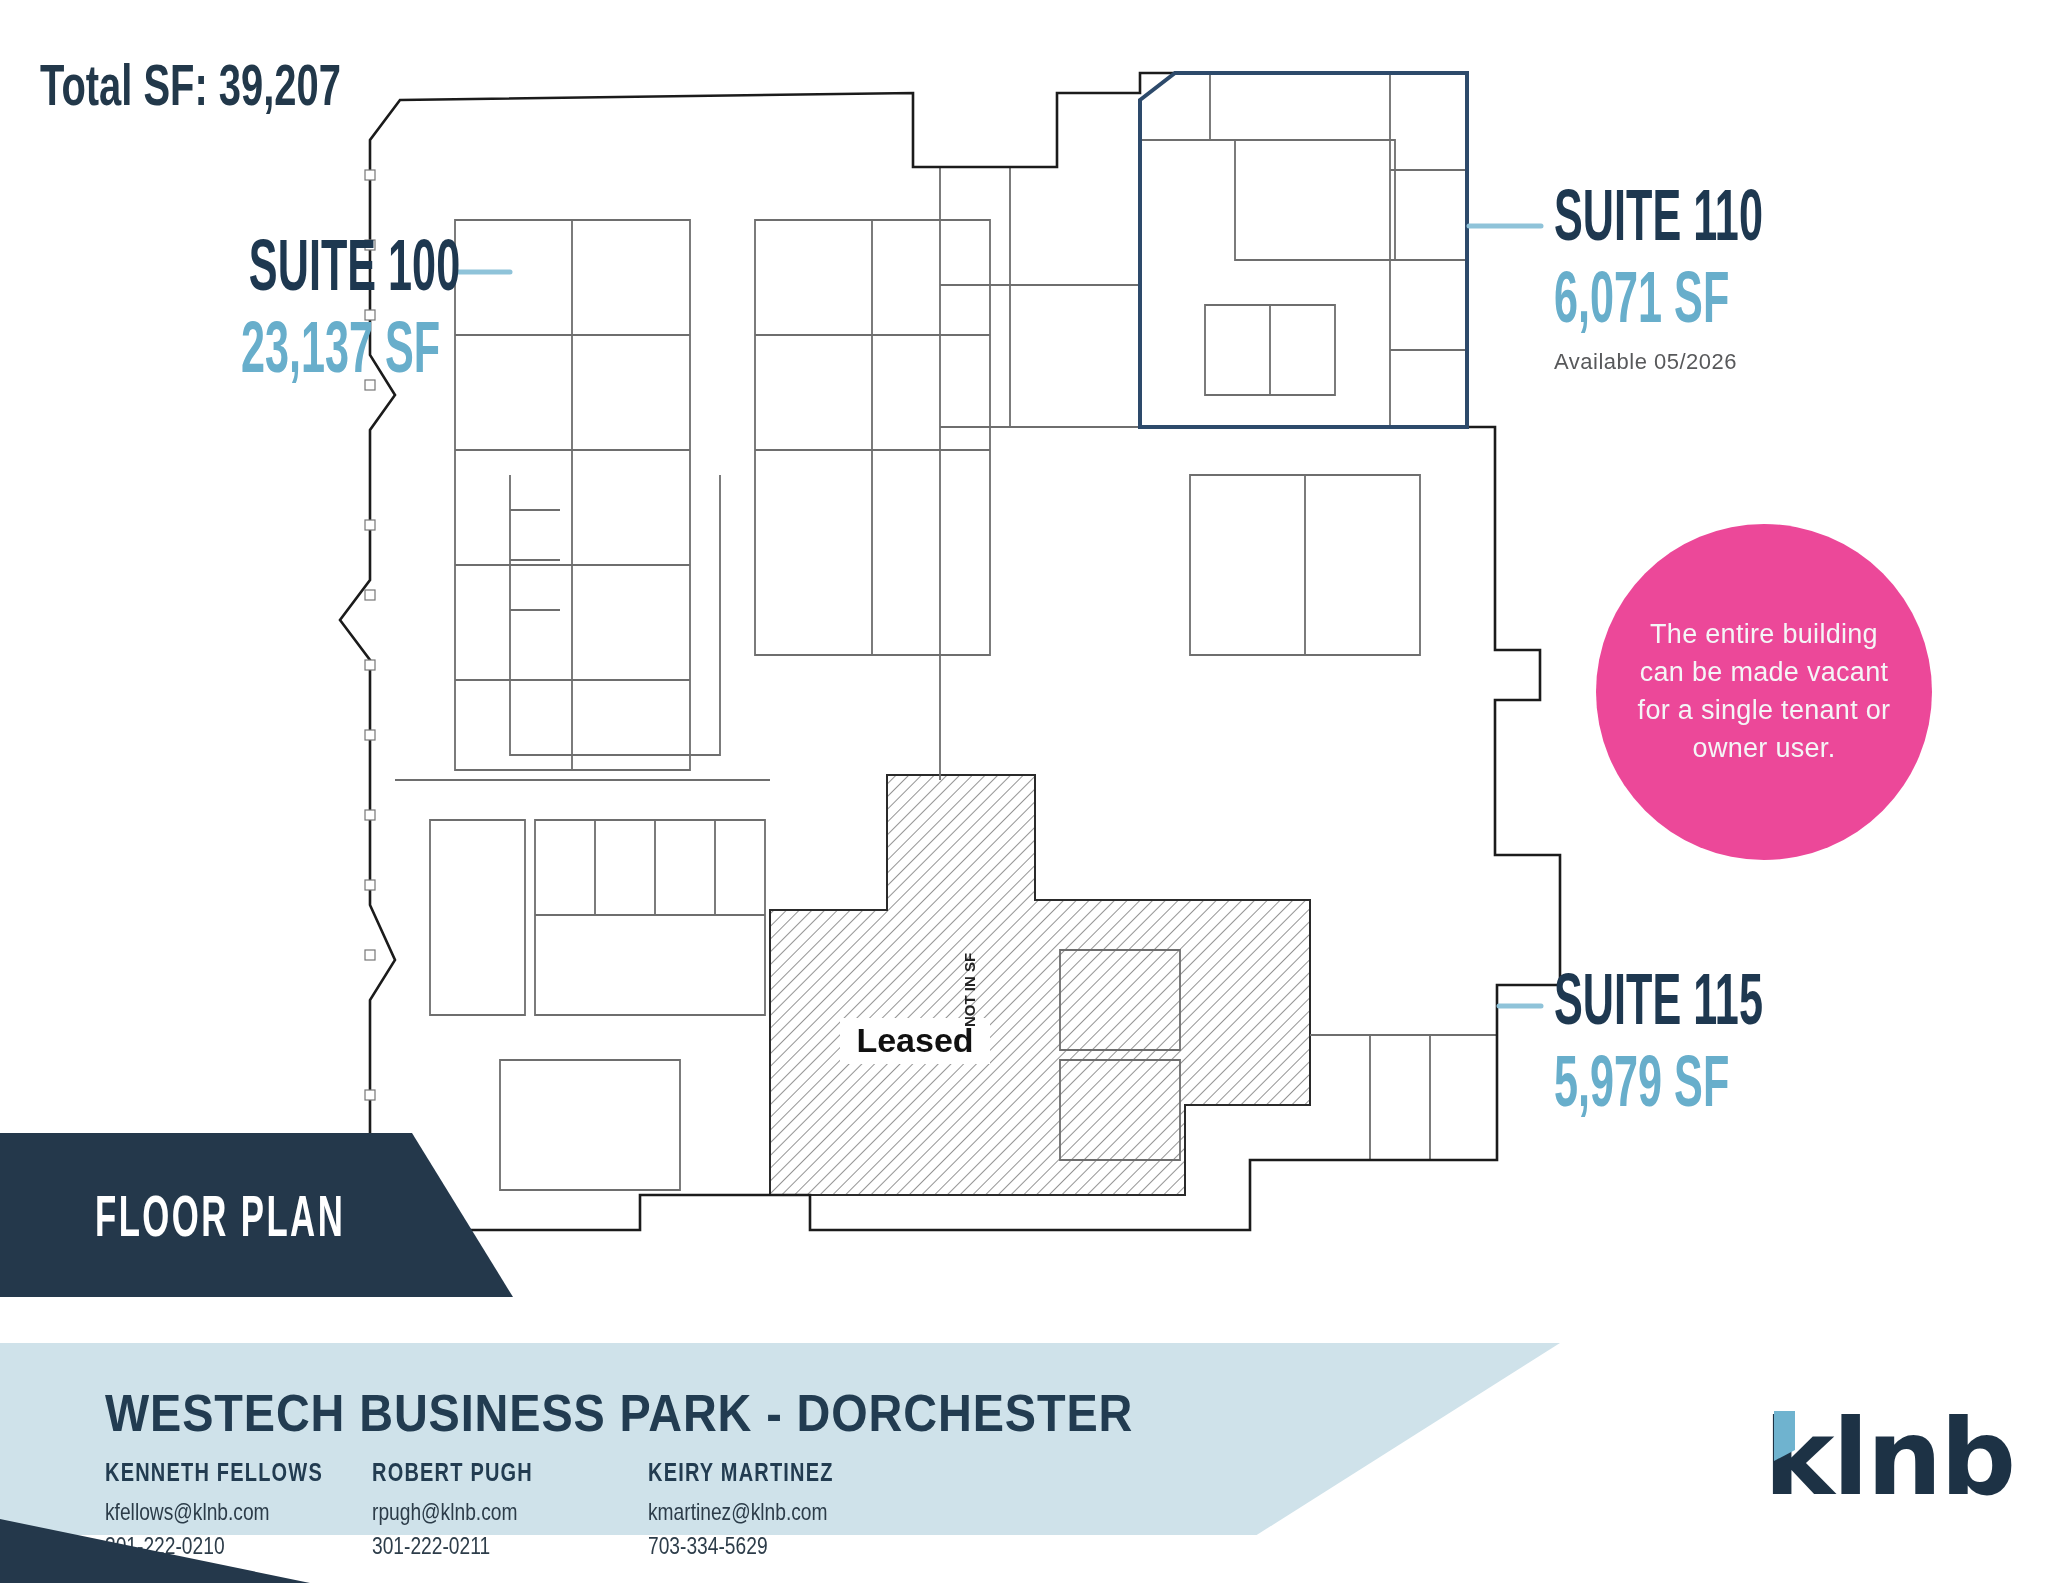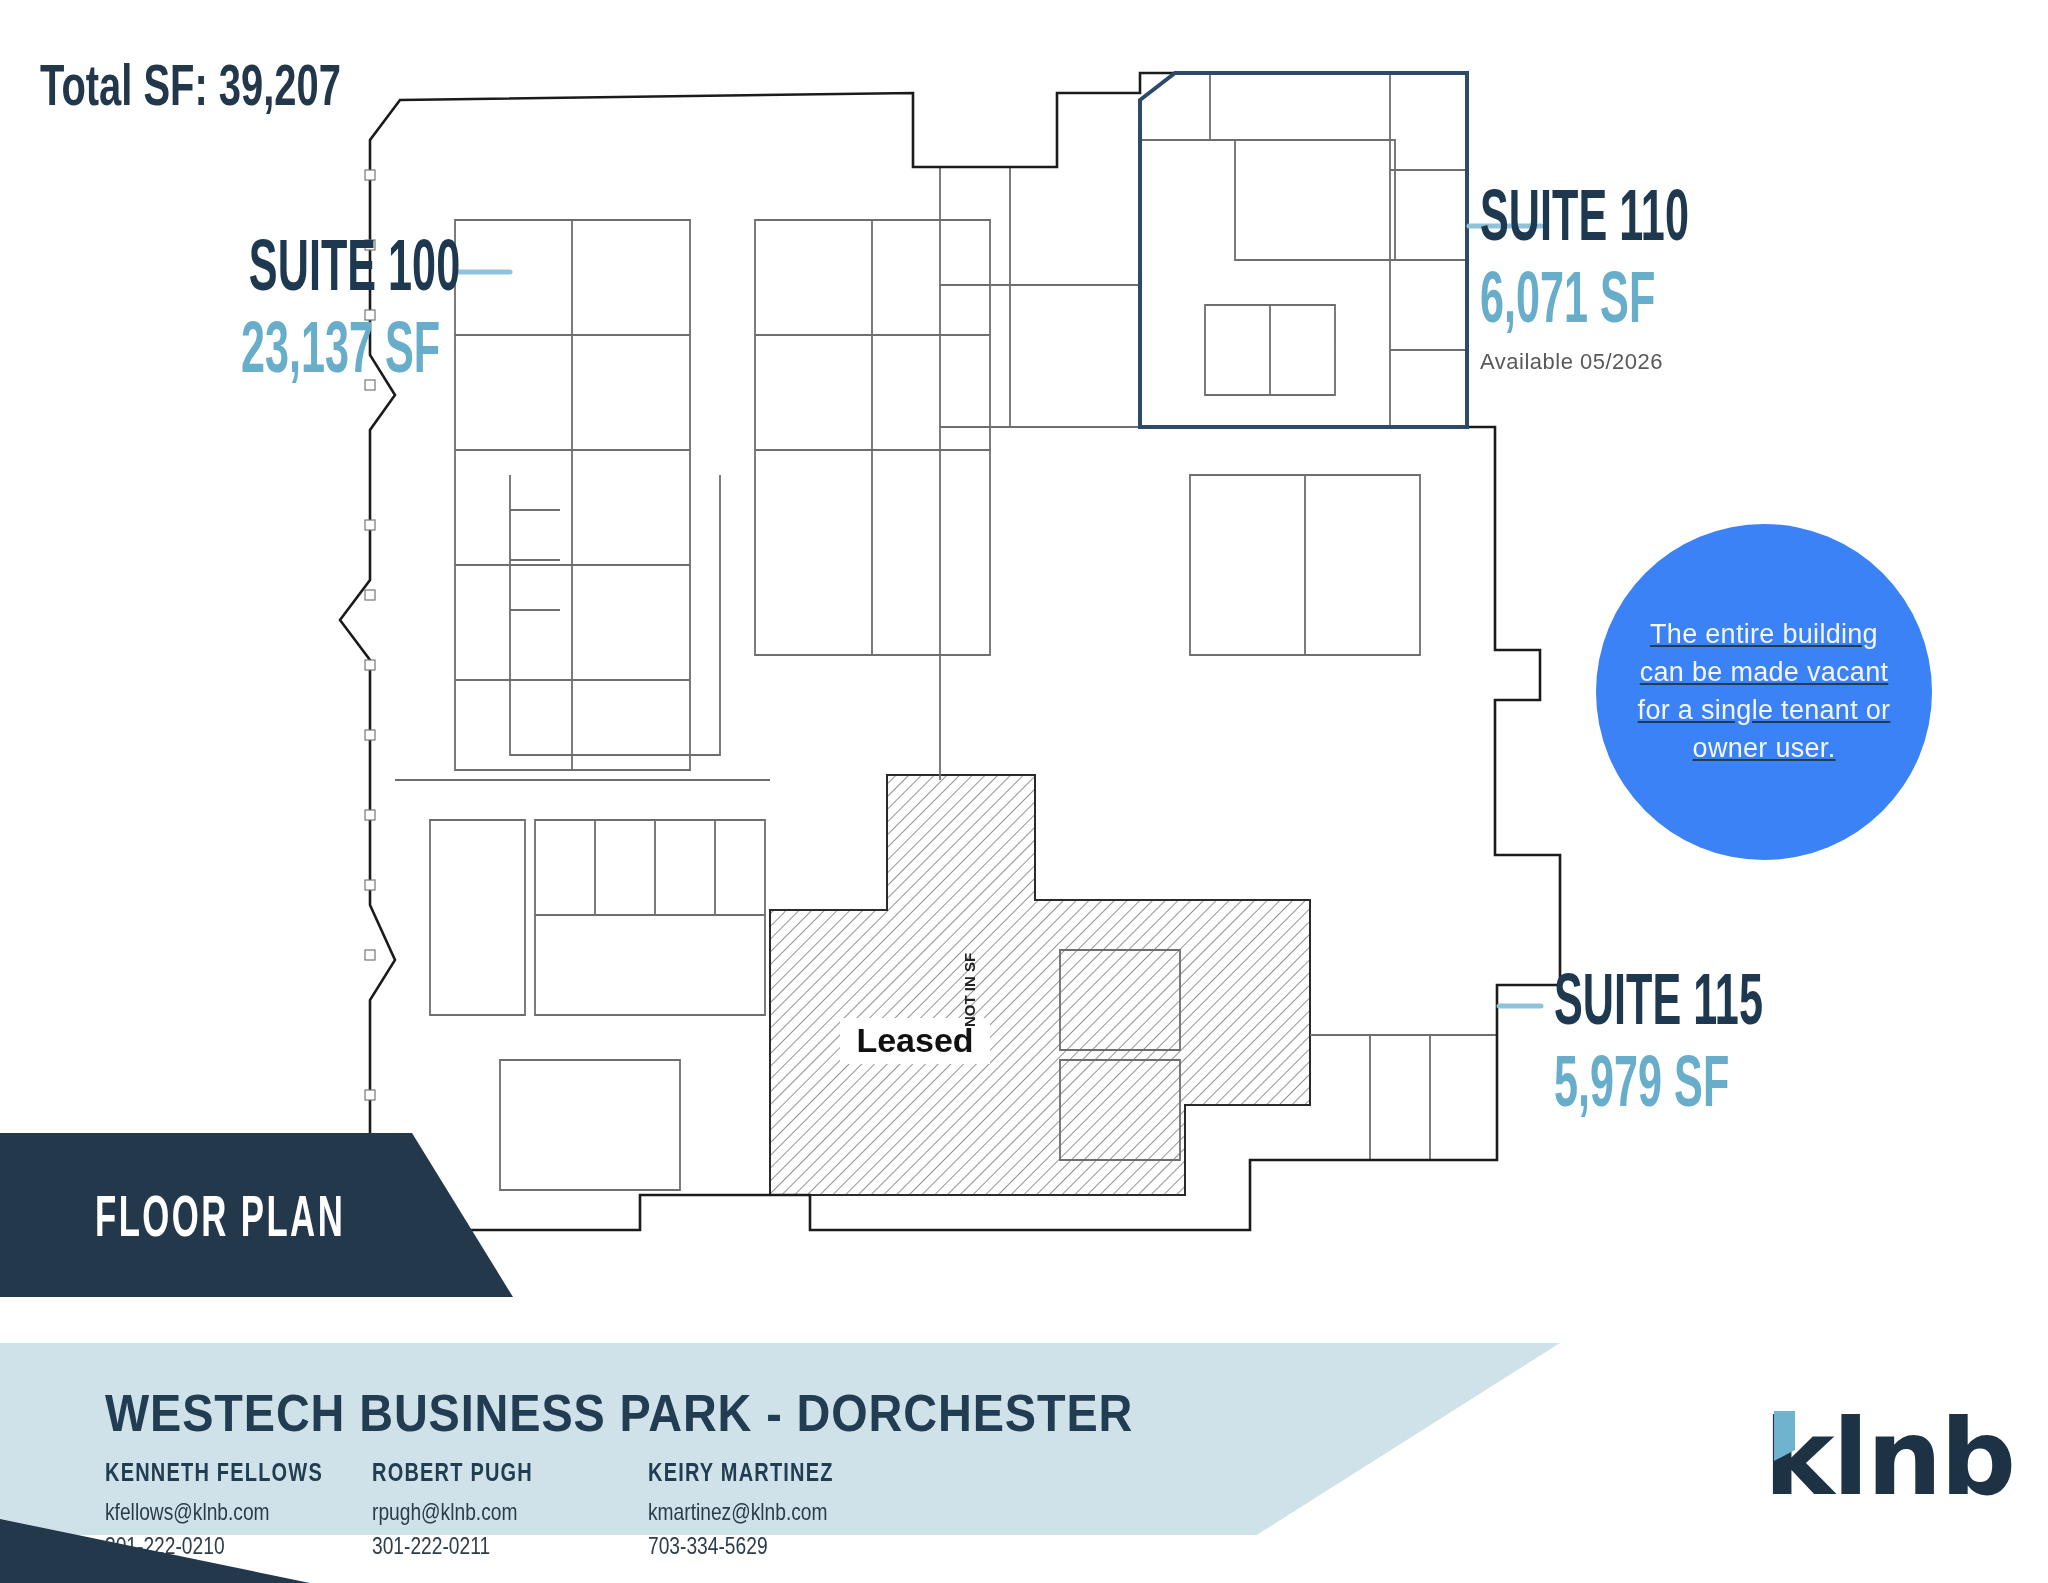--- a/index.html
+++ b/index.html
@@ -10,27 +10,27 @@
   .cond{display:inline-block;transform:scaleX(.6);transform-origin:0 50%;white-space:nowrap;}
   .cond-r{display:inline-block;transform:scaleX(.6);transform-origin:100% 50%;white-space:nowrap;}
   .total-sf{
     position:absolute;left:40px;top:52px;font-size:57px;font-weight:bold;color:#22384a;
   }
   .total-sf .cond{transform:scaleX(.7);}
   .suite-label{position:absolute;font-weight:bold;line-height:74px;}
   .suite-name{font-size:72px;color:#1e3850;}
   .suite-sf{font-size:72px;color:#68aecb;margin-top:8px;}
   .suite-100{left:108px;top:228px;width:330px;text-align:right;text-decoration:underline;}
-  .suite-110{left:1480px;top:178px;}
+  .suite-110{left:1554px;top:178px;}
   .suite-115{left:1554px;top:962px;}
   .availability{font-size:22px;font-weight:normal;color:#58595b;margin-top:12px;line-height:32px;letter-spacing:.5px;}
   .callout{
     position:absolute;left:1596px;top:524px;width:336px;height:336px;border-radius:50%;
-    background:#3b82f6;display:flex;align-items:center;justify-content:center;text-align:center;
-    padding:0;box-sizing:border-box;text-decoration:underline;
+    background:#ec4899;display:flex;align-items:center;justify-content:center;text-align:center;
+    padding:0;box-sizing:border-box;
   }
   .callout-text{color:#f4f6f7;font-size:27px;line-height:1.4;width:270px;letter-spacing:.3px;}
   .banner{
     position:absolute;left:0;top:1133px;width:520px;height:164px;background:#24384b;
     clip-path:polygon(0 0,412px 0,513px 164px,0 164px);
   }
   .banner-text{
     position:absolute;left:95px;top:50%;font-size:58px;font-weight:bold;color:#ffffff;
     transform:translateY(-50%) scaleX(.6);transform-origin:0 50%;letter-spacing:4px;white-space:nowrap;
   }

